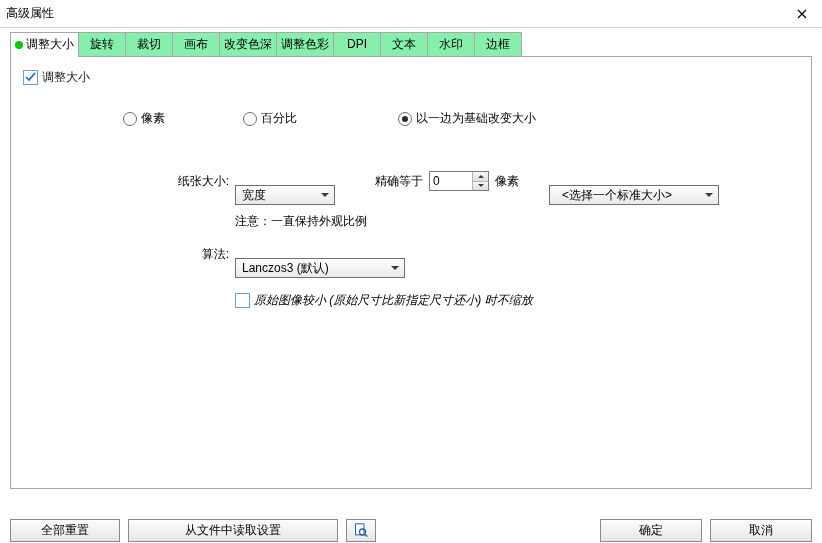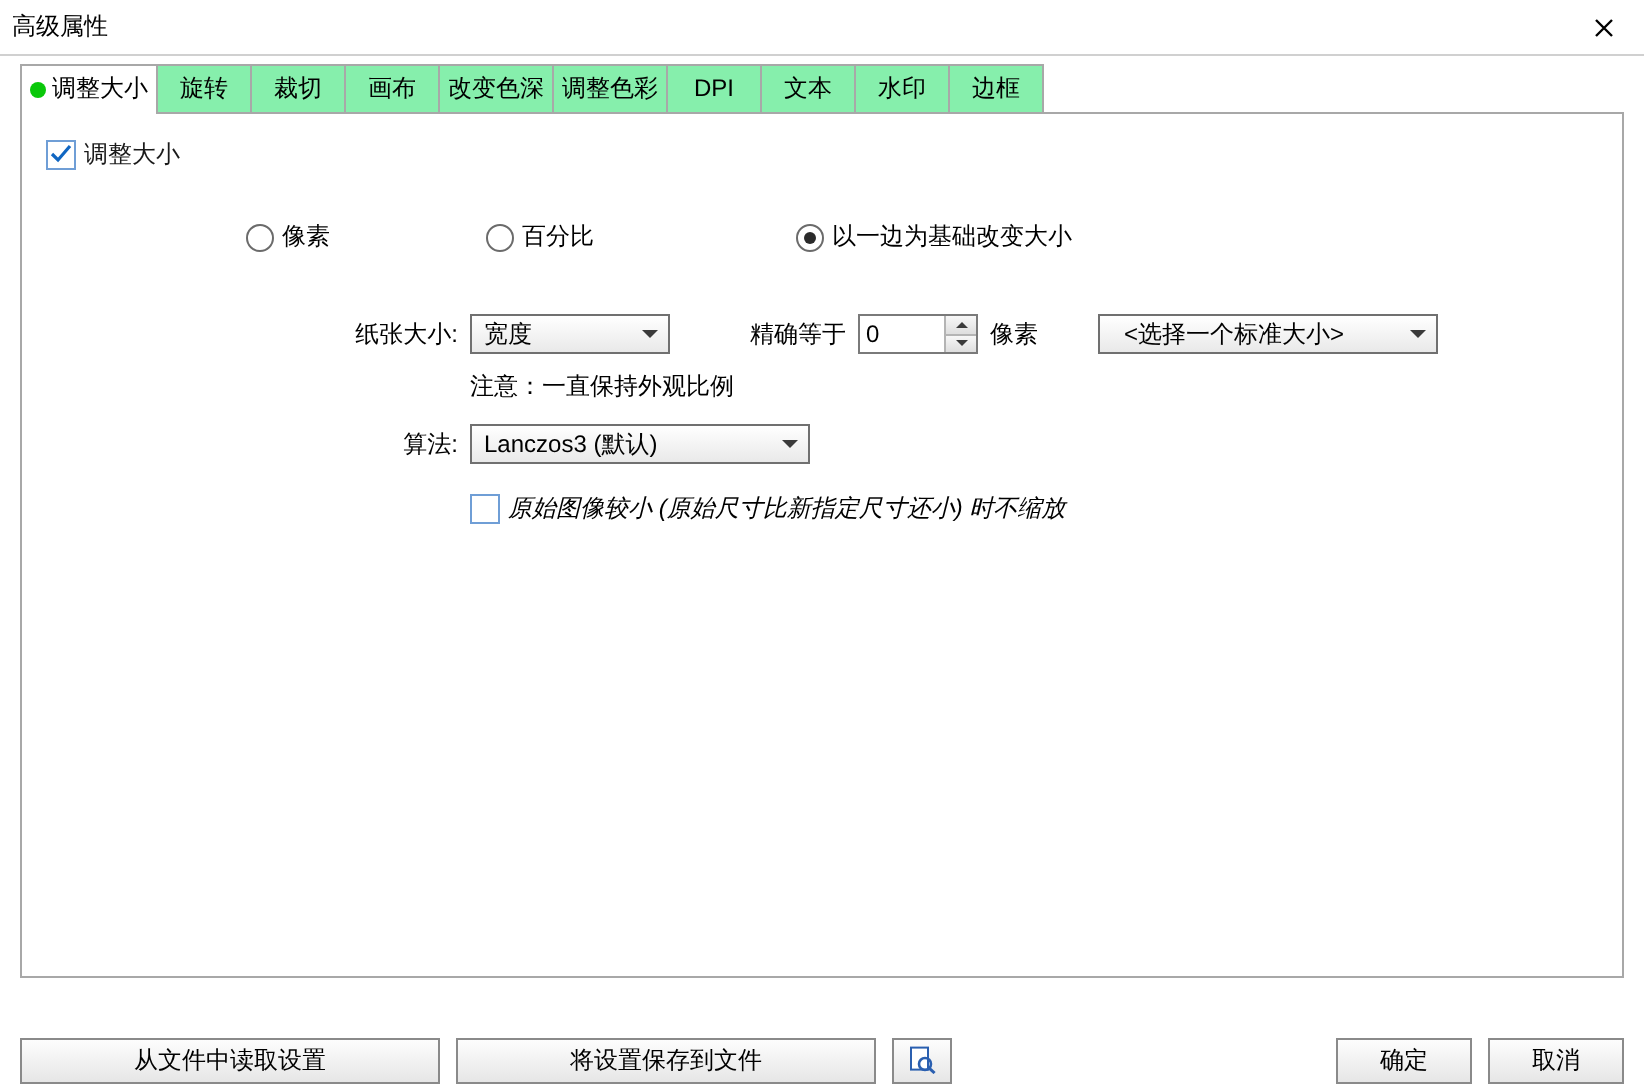--- a/index.html
+++ b/index.html
@@ -157,20 +157,21 @@
   .select {
     border: 1px solid #707070;
     background: linear-gradient(#ffffff, #e9e9e9);
     height: 20px;
     display: inline-flex;
     align-items: center;
     padding: 0 18px 0 6px;
     position: relative;
     box-sizing: border-box;
     font-size: 12px;
+    margin-top: 28px;
   }
   .select::after {
     content: "";
     position: absolute;
     right: 5px;
     top: 50%;
     margin-top: -2px;
     border-left: 4px solid transparent;
     border-right: 4px solid transparent;
     border-top: 4px solid #3a3a3a;
@@ -213,21 +214,20 @@
     width: 0; height: 0;
     border-left: 3px solid transparent;
     border-right: 3px solid transparent;
   }
   .spinner .arrow-up { border-bottom: 3px solid #3a3a3a; }
   .spinner .arrow-down { border-top: 3px solid #3a3a3a; }
 
   .note {
     margin-left: 62px;
     margin-top: 4px;
-    margin-bottom: 10px;
   }
 
   .footer {
     height: 38px;
     display: flex;
     align-items: center;
     padding: 0 10px 0 10px;
     box-sizing: border-box;
     gap: 8px;
   }
@@ -238,21 +238,21 @@
     display: inline-flex;
     align-items: center;
     justify-content: center;
     font-size: 12px;
     box-sizing: border-box;
     cursor: default;
   }
   .btn.w110 { width: 110px; }
   .btn.w210 { width: 210px; }
   .btn.w30  { width: 30px; }
-  .btn.w90  { width: 68px; }
+  .btn.w90  { width: 102px; }
   .spacer { flex: 1; }
 
   .preview-icon svg { width: 14px; height: 14px; display: block; }
 </style>
 </head>
 <body>
 
 <div class="titlebar">
   <span class="title">高级属性</span>
   <div class="close-btn">
@@ -346,25 +346,25 @@
           
         </span>
         <span>原始图像较小 (原始尺寸比新指定尺寸还小) 时不缩放</span>
       </div>
     </div>
 
   </div>
 </div>
 
 <div class="footer">
+  <div class="btn w110">
+      <span>全部重置</span>
+    </div>
   <div class="btn w210">
       <span>从文件中读取设置</span>
-    </div>
-  <div class="btn w210">
-      <span>将设置保存到文件</span>
     </div>
   <div class="btn w30 preview-icon">
     <svg viewBox="0 0 14 14">
       <rect x="1.5" y="0.8" width="8.5" height="11" fill="#fff" stroke="#2a5fb0" stroke-width="1"></rect>
       <circle cx="8.5" cy="9" r="3" fill="none" stroke="#2a5fb0" stroke-width="1.3"></circle>
       <line x1="10.7" y1="11.2" x2="13.3" y2="13.5" stroke="#2a5fb0" stroke-width="1.5"></line>
     </svg>
   </div>
   <div class="spacer"></div>
   <div class="btn w90">

